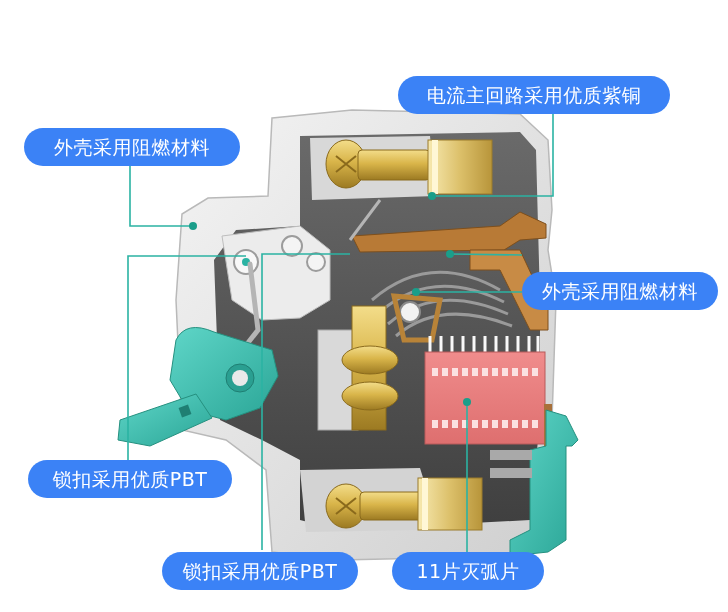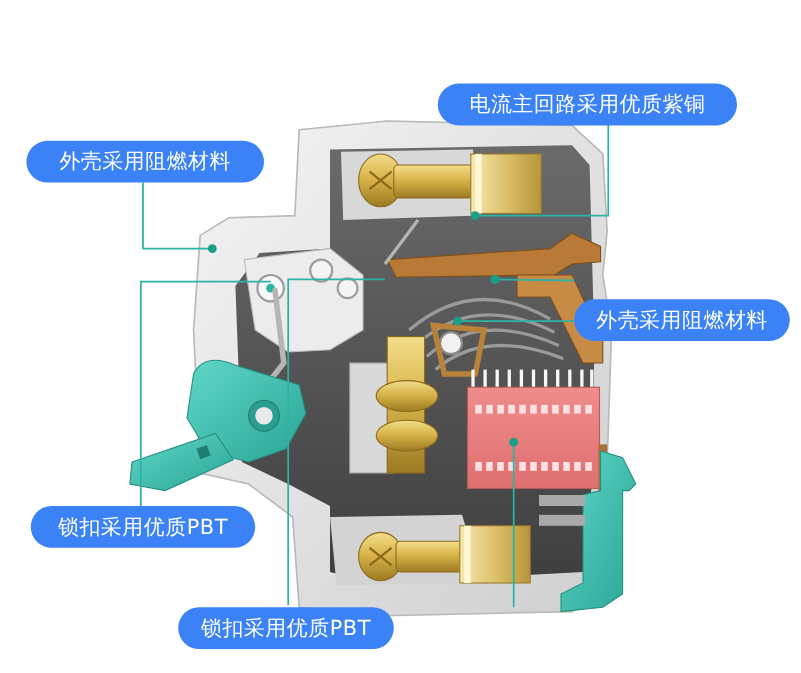--- a/index.html
+++ b/index.html
@@ -187,14 +187,15 @@
   <div class="callout" style="left:398px; top:76px; width:272px;">电流主回路采用优质紫铜</div>
 
   <div class="callout" style="left:24px; top:128px; width:216px;">外壳采用阻燃材料</div>
 
   <div class="callout" style="left:522px; top:272px; width:196px;">外壳采用阻燃材料</div>
 
   <div class="callout" style="left:28px; top:460px; width:204px;">锁扣采用优质PBT</div>
 
   <div class="callout" style="left:162px; top:552px; width:196px;">锁扣采用优质PBT</div>
 
+  <div class="callout" style="left:392px; top:552px; width:152px;">11片灭弧片</div>
 
 </div>
 
 </body></html>

